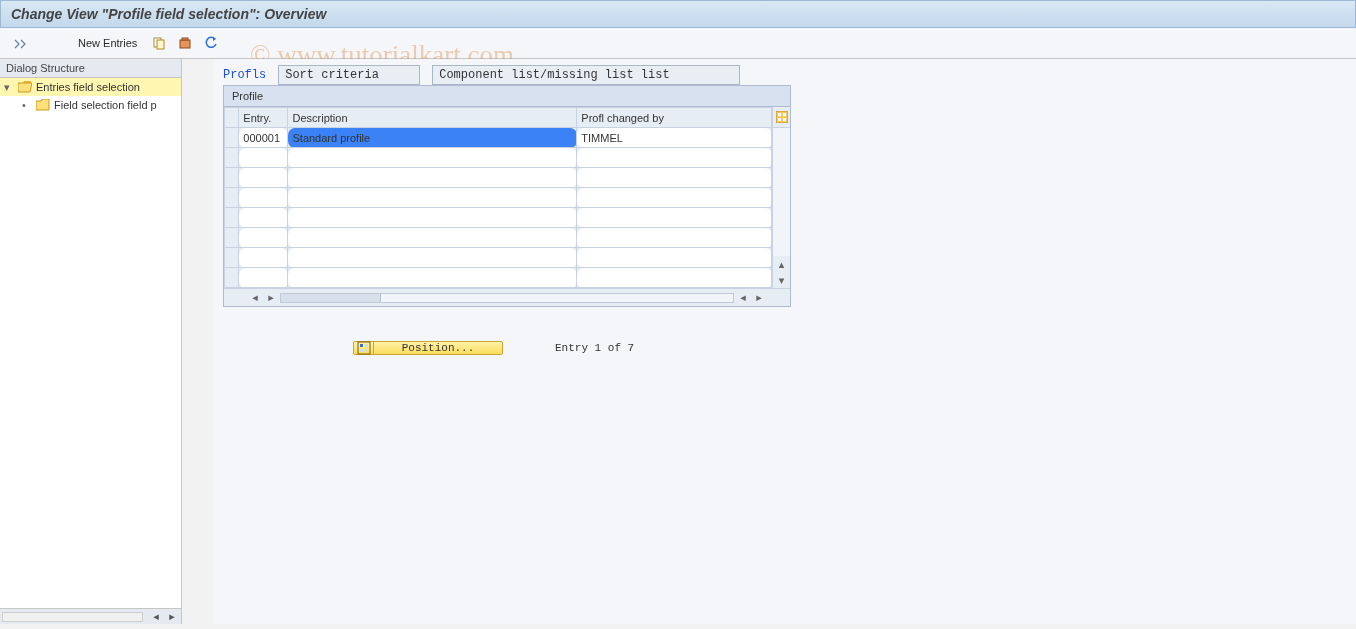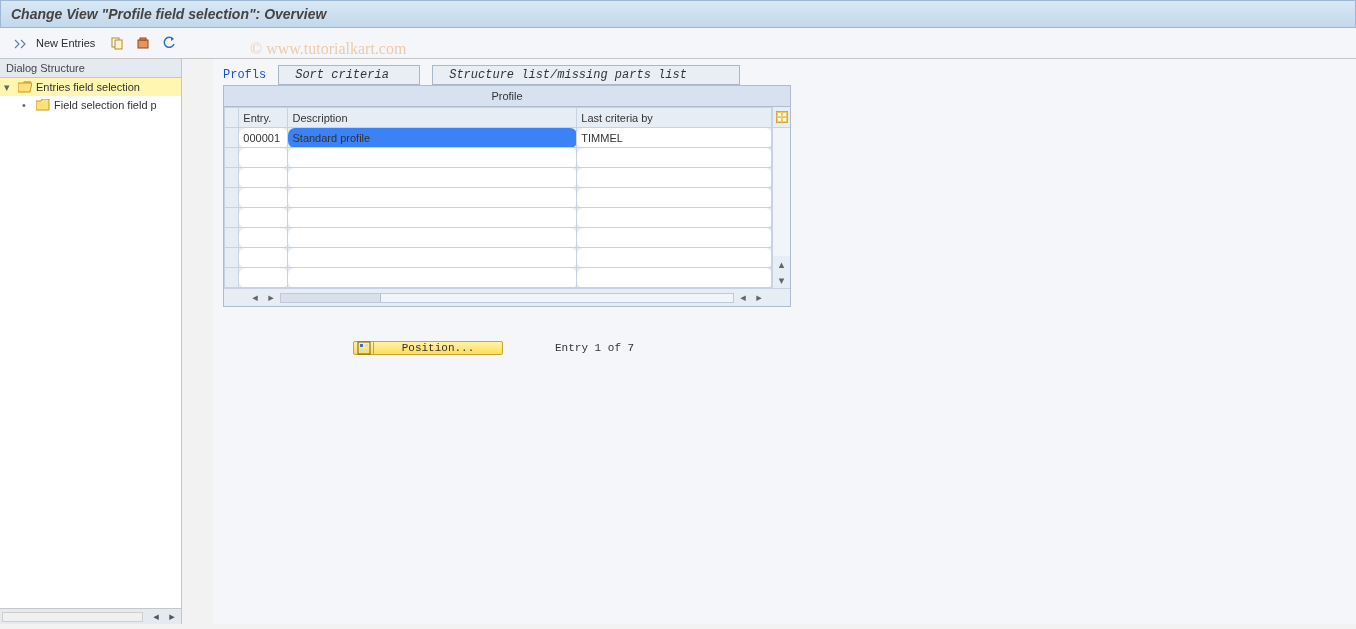--- a/index.html
+++ b/index.html
@@ -31,26 +31,27 @@
   }
   .toolbar .tbbtn {
     display: inline-flex; align-items: center; justify-content: center;
     width: 20px; height: 18px;
     cursor: pointer;
   }
   .toolbar .tbtext {
     color: #2a2a2a;
     margin-right: 6px;
     cursor: pointer;
+    margin-left: 42px;
   }
   .watermark {
     position: absolute;
     top: 40px; left: 250px;
     color: rgba(220,120,30,0.35);
-    font-size: 16px;
+    font-size: 27px;
     font-family: Georgia, serif;
     pointer-events: none;
   }
   .body {
     display: flex;
     height: calc(100% - 64px);
     gap: 31px;
   }
   .sidebar {
     width: 182px;
@@ -109,39 +110,37 @@
   }
   .fieldrow {
     display: flex; align-items: center; gap: 12px;
     font-family: "Courier New", monospace;
     font-size: 12px;
   }
   .fieldrow .lbl { color: #1a4fd6; }
   .fieldrow .box {
     background: #e9eef5;
     border: 1px solid #aab7c9;
-    padding: 2px 16px;
-    color: #333;
-    font-style: italic;
+    padding: 2px 6px;
+    color: #333;
   }
   .box.w1 { width: 142px; }
   .box.w2 { width: 308px; }
 
   .grid {
     width: 568px;
     border: 1px solid #aebbd0;
     background: #e7edf5;
     position: relative;
   }
   .grid-title {
     background: #d7e1ef;
     padding: 4px 8px;
     border-bottom: 1px solid #aebbd0;
     color: #333;
-    text-align: center;
   }
   .grid-table-wrap {
     display: flex;
   }
   .grid-table {
     flex: 1;
     border-collapse: collapse;
   }
   .grid-table th, .grid-table td {
     border: 1px solid #c8d2e1;
@@ -308,33 +307,33 @@
       <span class="sidebar-track"></span>
       <span class="sb-btn">◂</span>
       <span class="sb-btn">▸</span>
     </div>
   </div>
 
   <div class="main">
     <div class="fieldrow">
       <span class="lbl">Profls</span>
       <span class="box w1">Sort criteria</span>
-      <span class="box w2">Structure list/missing parts list</span>
+      <span class="box w2">Component list/missing list list</span>
     </div>
 
     <div class="grid">
       <div class="grid-title">Profile</div>
       <div class="grid-table-wrap">
         <table class="grid-table">
           <thead>
             <tr>
               <th class="rowsel"></th>
               <th class="col-profl">Entry.</th>
               <th class="col-desc">Description</th>
-              <th class="col-chg">Last criteria by</th>
+              <th class="col-chg">Profl changed by</th>
             </tr>
           </thead>
           <tbody>
             <tr>
               <td class="rowsel"></td>
               <td>000001</td>
               <td class="sel">Standard profile</td>
               <td>TIMMEL</td>
             </tr>
             <tr>

